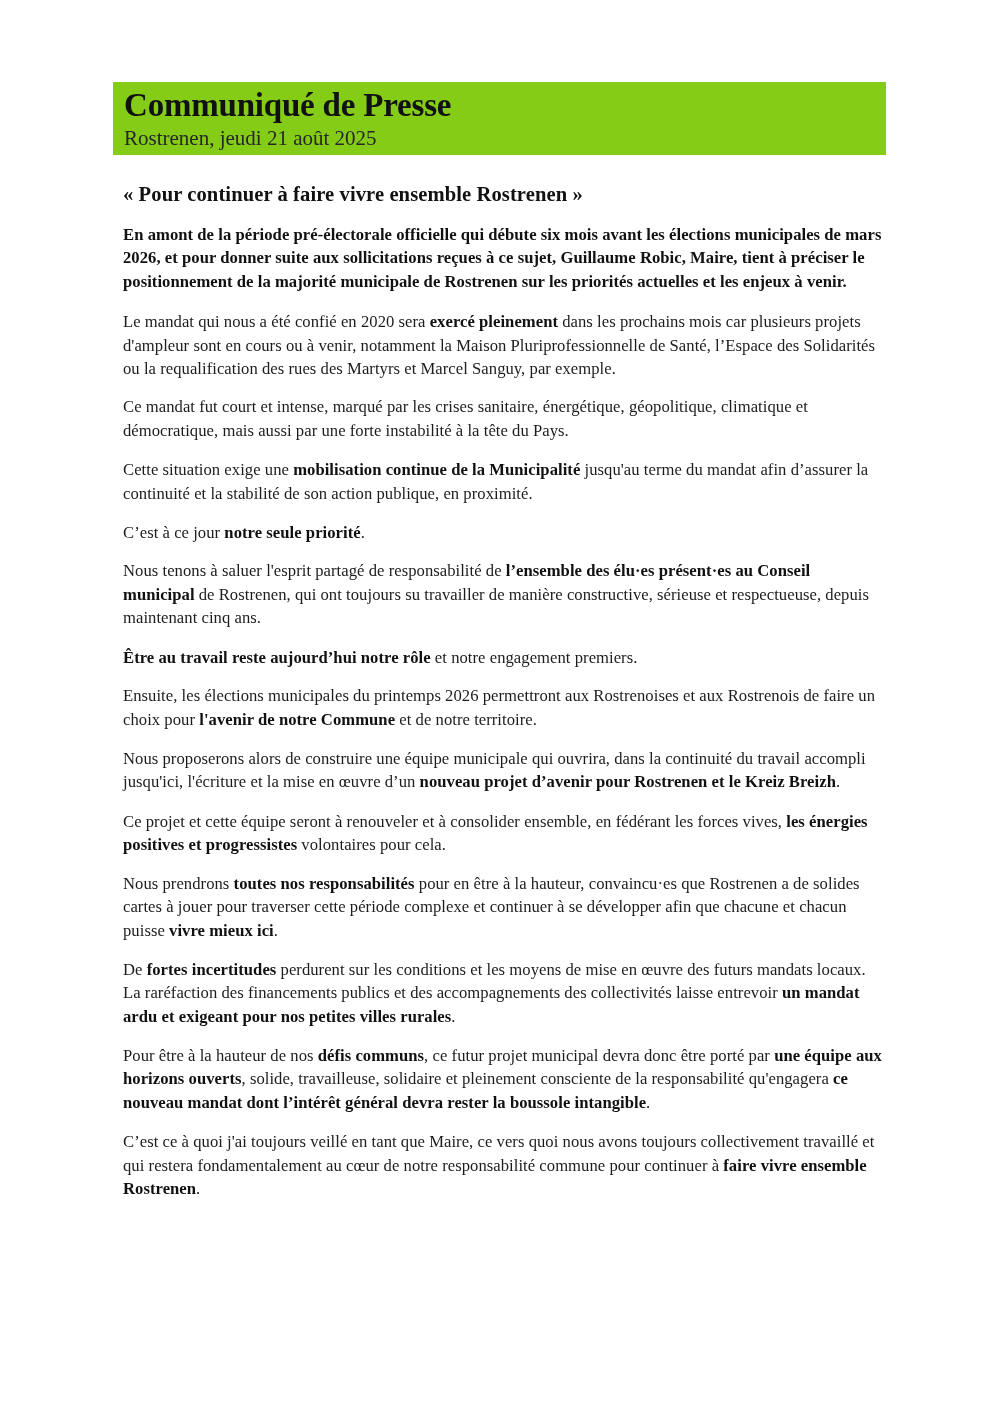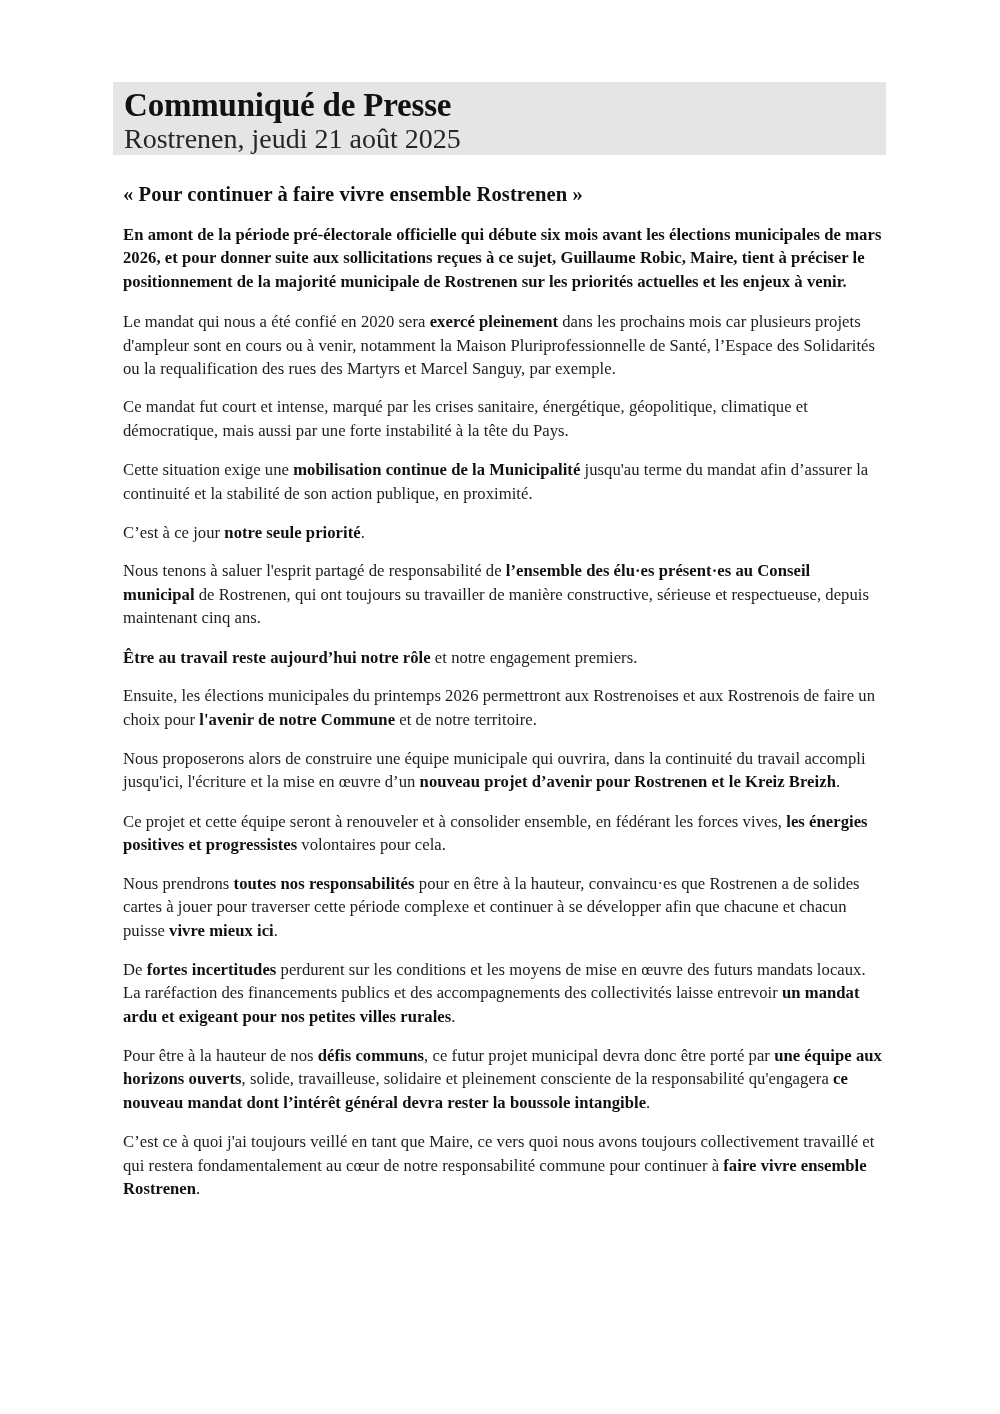--- a/index.html
+++ b/index.html
@@ -23,35 +23,35 @@
     box-sizing: border-box;
   }
 
   
   .header-band {
     position: absolute;
     left: 113px;
     top: 82px;
     width: 773px;
     height: 73px;
-    background: #e5e5e5;
+    background: #84cc16;
     box-sizing: border-box;
     padding: 3px 0 0 11px;
   }
   .doc-title {
     font-size: 33px;
     font-weight: bold;
     line-height: 40px;
     letter-spacing: -0.2px;
     margin: 0;
     color: #111111;
     white-space: nowrap;
   }
   .doc-date {
-    font-size: 28px;
+    font-size: 21px;
     font-weight: normal;
     line-height: 27px;
     margin: 0;
     color: #262626;
     white-space: nowrap;
   }
 
   
   .content {
     position: absolute;

